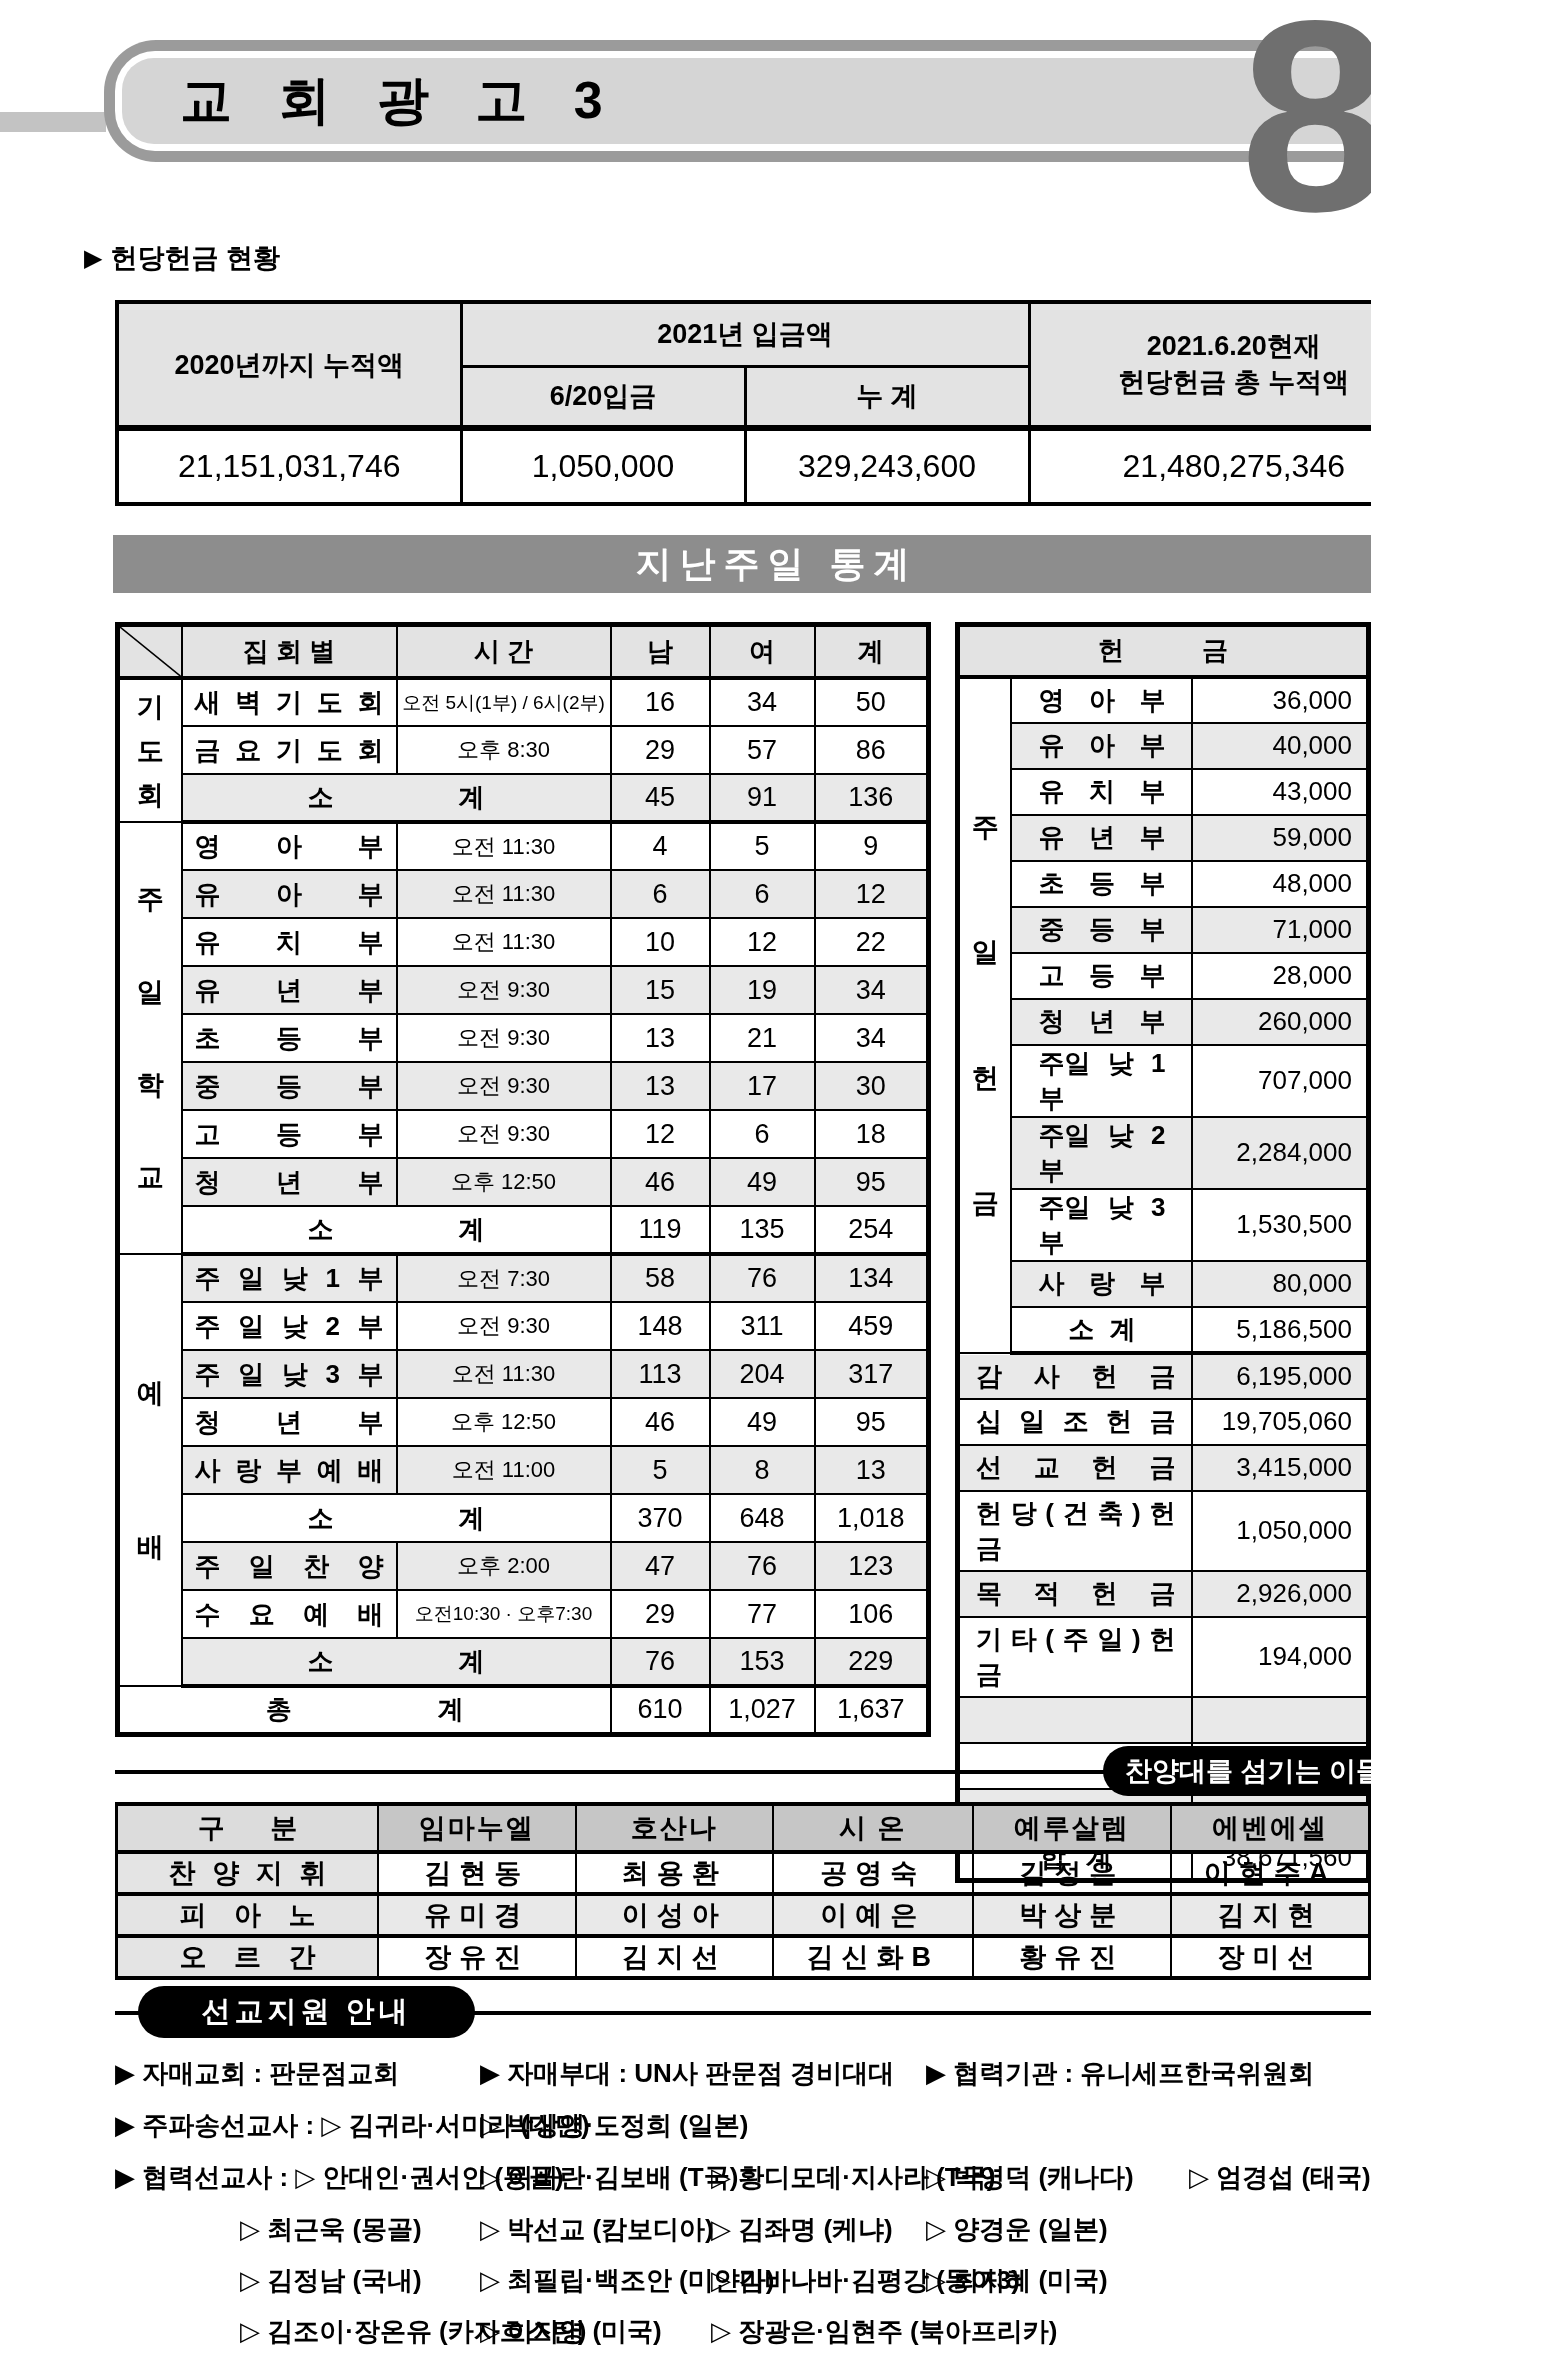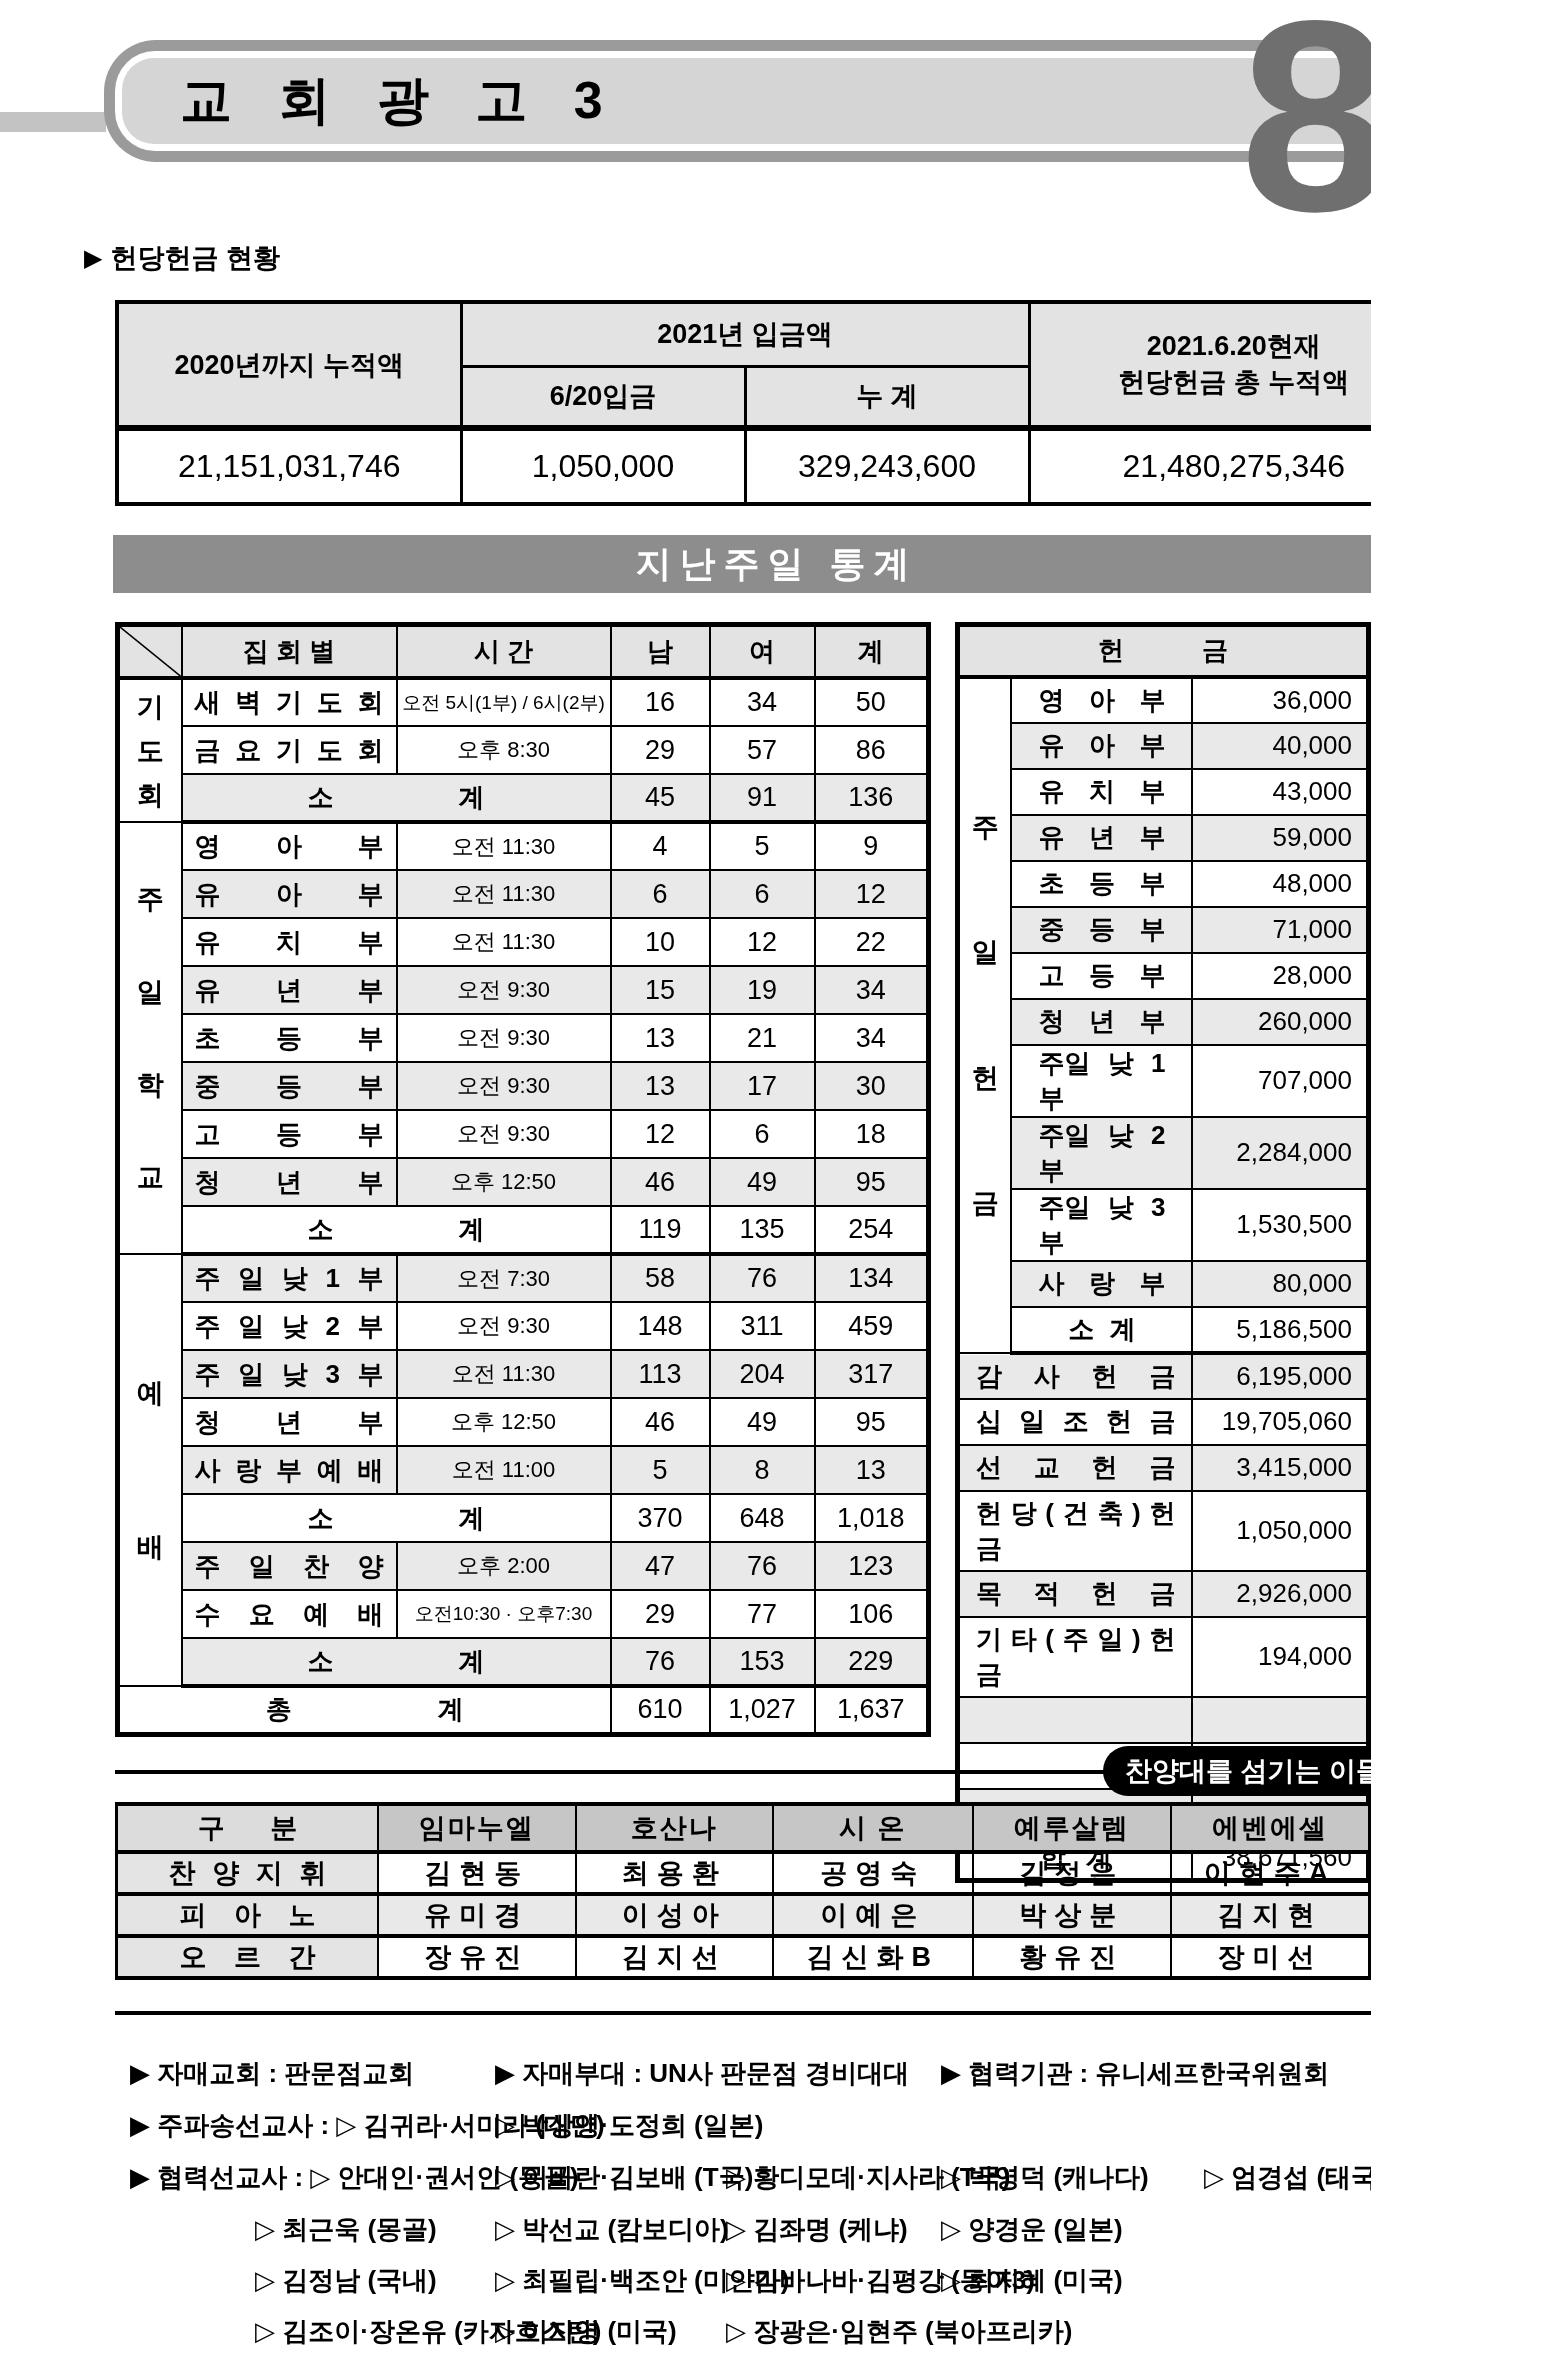--- a/index.html
+++ b/index.html
@@ -93,21 +93,21 @@
   .ct tr{height:42px;}
   .ct tr.hd td{font-weight:700;}
   .ct .c0{background:#e4e4e4;}
   .ct tr.hd .c0{background:#dcdcdc;}
   .ct tr.hd td.nm{background:#c6c6c6;letter-spacing:2px;}
   .ct .name{letter-spacing:8px;font-weight:700;}
   tr.sh2 td:not(.c0){background:#e9e9e9;}
   .ct .c0 .spread2{padding:0 34px;}
 
   
-  .mi{position:absolute;font-size:26px;font-weight:700;white-space:nowrap;margin-left:15px;}
+  .mi{position:absolute;font-size:26px;font-weight:700;white-space:nowrap;}
 </style>
 </head>
 <body>
 
 <div class="page">
 
   <div class="side-bar l"></div>
   <div class="side-bar r"></div>
   <div class="tbox">
     <div class="tbox-mid">
@@ -568,20 +568,21 @@
       <td class="name">장유진</td>
       <td class="name">김지선</td>
       <td class="name">김신화B</td>
       <td class="name">황유진</td>
       <td class="name">장미선</td>
     </tr>
   </tbody>
     </table>
 
   <div class="hline" id="hl2"></div>
+  <div class="badge" id="bg2">선교지원 안내</div>
 
   <span class="mi" style="left:115px;top:2056px">▶ 자매교회 : 판문점교회</span>
   <span class="mi" style="left:480px;top:2056px">▶ 자매부대 : UN사 판문점 경비대대</span>
   <span class="mi" style="left:926px;top:2056px">▶ 협력기관 : 유니세프한국위원회</span>
   <span class="mi" style="left:115px;top:2108px">▶ 주파송선교사 : ▷ 김귀라·서미라 (대만)</span>
   <span class="mi" style="left:480px;top:2108px">▷ 박상영·도정희 (일본)</span>
   <span class="mi" style="left:115px;top:2160px">▶ 협력선교사 : ▷ 안대인·권서인 (몽골)</span>
   <span class="mi" style="left:480px;top:2160px">▷ 이바란·김보배 (T국)</span>
   <span class="mi" style="left:711px;top:2160px">▷ 황디모데·지사라 (T국)</span>
   <span class="mi" style="left:926px;top:2160px">▷ 박영덕 (캐나다)</span>

